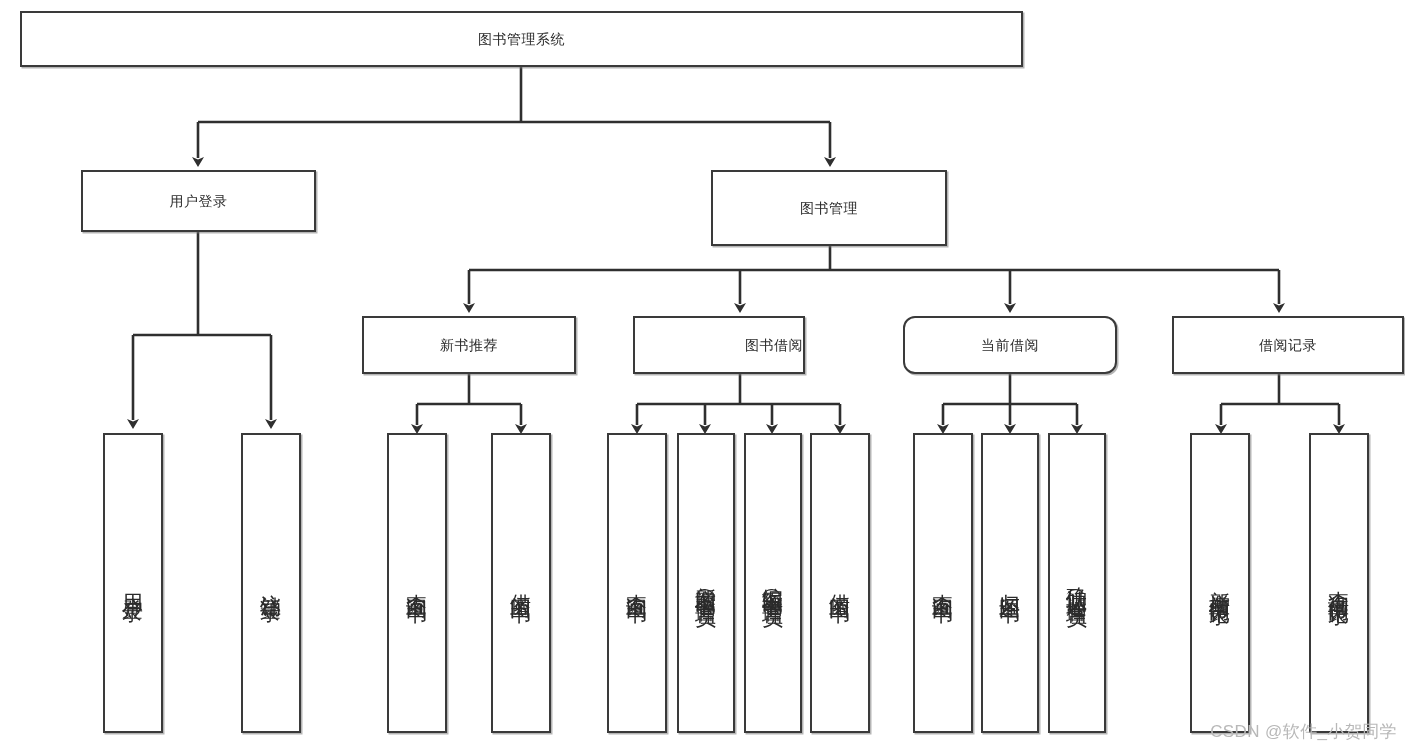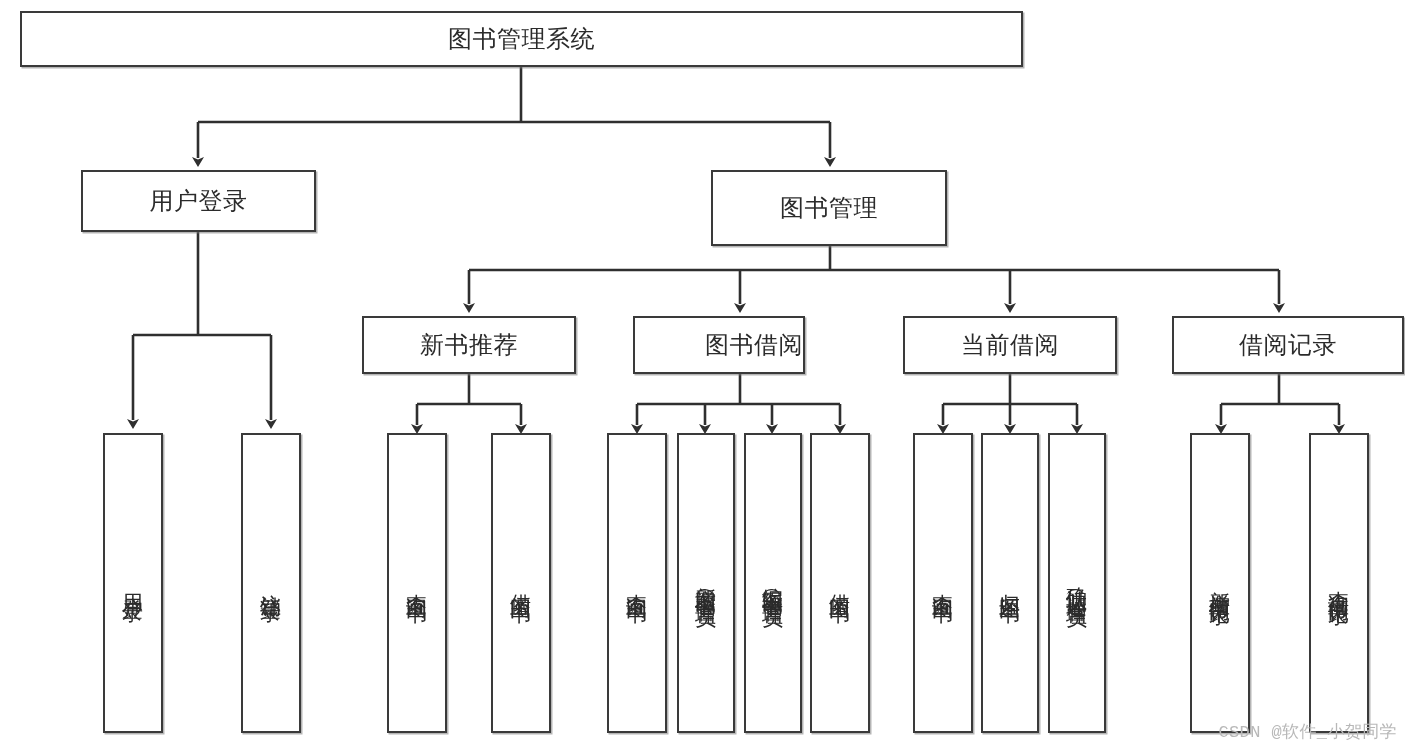--- a/index.html
+++ b/index.html
@@ -30,21 +30,21 @@
     box-sizing: border-box;
     border: 2px solid #3a3a3a;
     background: #ffffff;
     display: flex;
     align-items: center;
     justify-content: center;
     box-shadow: 1.5px 1.5px 0 0 rgba(120,120,120,0.55);
   }
   .node-label {
     color: #2b2b2b;
-    font-size: 24px;
+    font-size: 14px;
     line-height: 1.18;
     letter-spacing: 0.5px;
     white-space: nowrap;
     text-align: center;
   }
   .node.vertical {
     align-items: center;
     justify-content: center;
   }
   .node.vertical .node-label {
@@ -56,21 +56,20 @@
     white-space: nowrap;
   }
   .watermark {
     position: absolute;
     right: 8px;
     bottom: 4px;
     font-size: 17px;
     color: #b8b8b8;
     white-space: nowrap;
     letter-spacing: 0.4px;
-    font-family: Liberation Mono, monospace;
   }
 </style>
 </head>
 <body>
 
 <div id="canvas">
 
   <svg id="wires" viewBox="0 0 1405 747">
     <defs>
       <marker id="arrow" markerWidth="10" markerHeight="12" refX="1" refY="6" orient="auto" markerUnits="userSpaceOnUse">
@@ -134,21 +133,21 @@
   </div>
 
   <div class="node" style="left:362px; top:316px; width:214px; height:58px;">
     <span class="node-label">新书推荐</span>
   </div>
 
   <div class="node" style="left:633px; top:316px; width:172px; height:58px;justify-content:flex-end;">
     <span class="node-label">图书借阅</span>
   </div>
 
-  <div class="node" style="left:903px; top:316px; width:214px; height:58px;">
+  <div class="node" style="left:903px; top:316px; width:214px; height:58px;border-radius:12px;">
     <span class="node-label">当前借阅</span>
   </div>
 
   <div class="node" style="left:1172px; top:316px; width:232px; height:58px;">
     <span class="node-label">借阅记录</span>
   </div>
 
   <div class="node vertical" style="left:103px; top:433px; width:60px; height:300px;">
     <span class="node-label">用户登录</span>
   </div>

